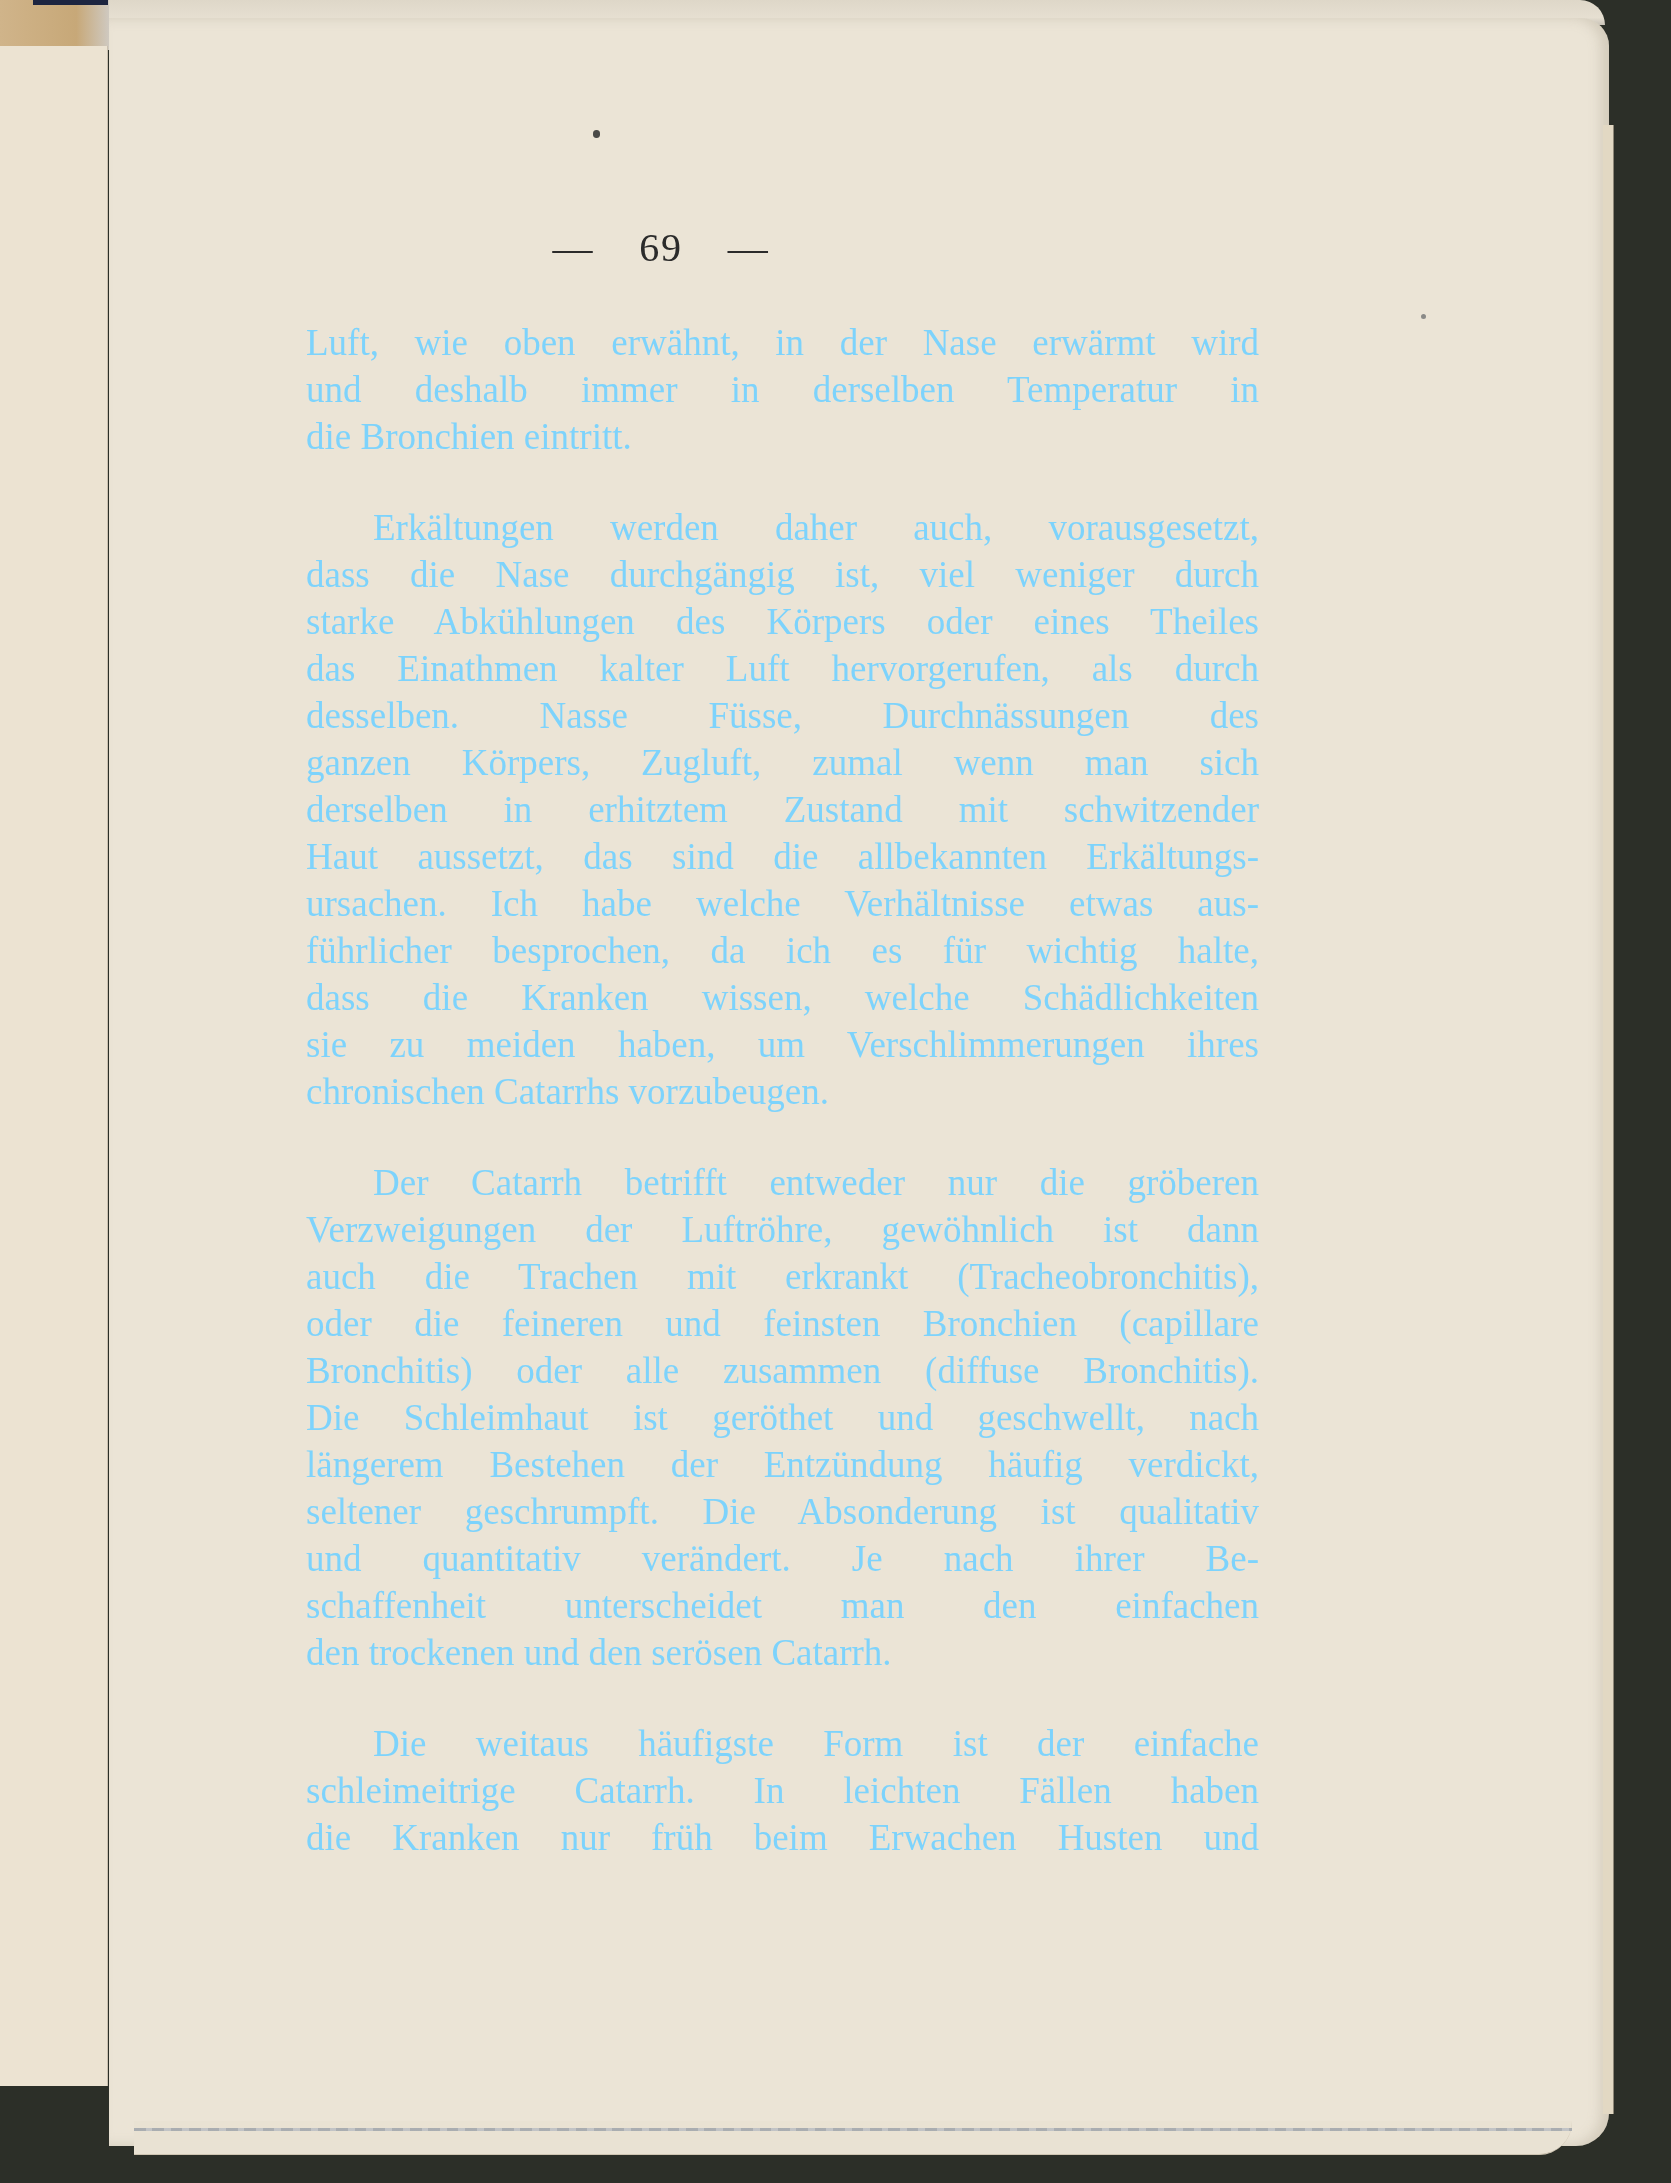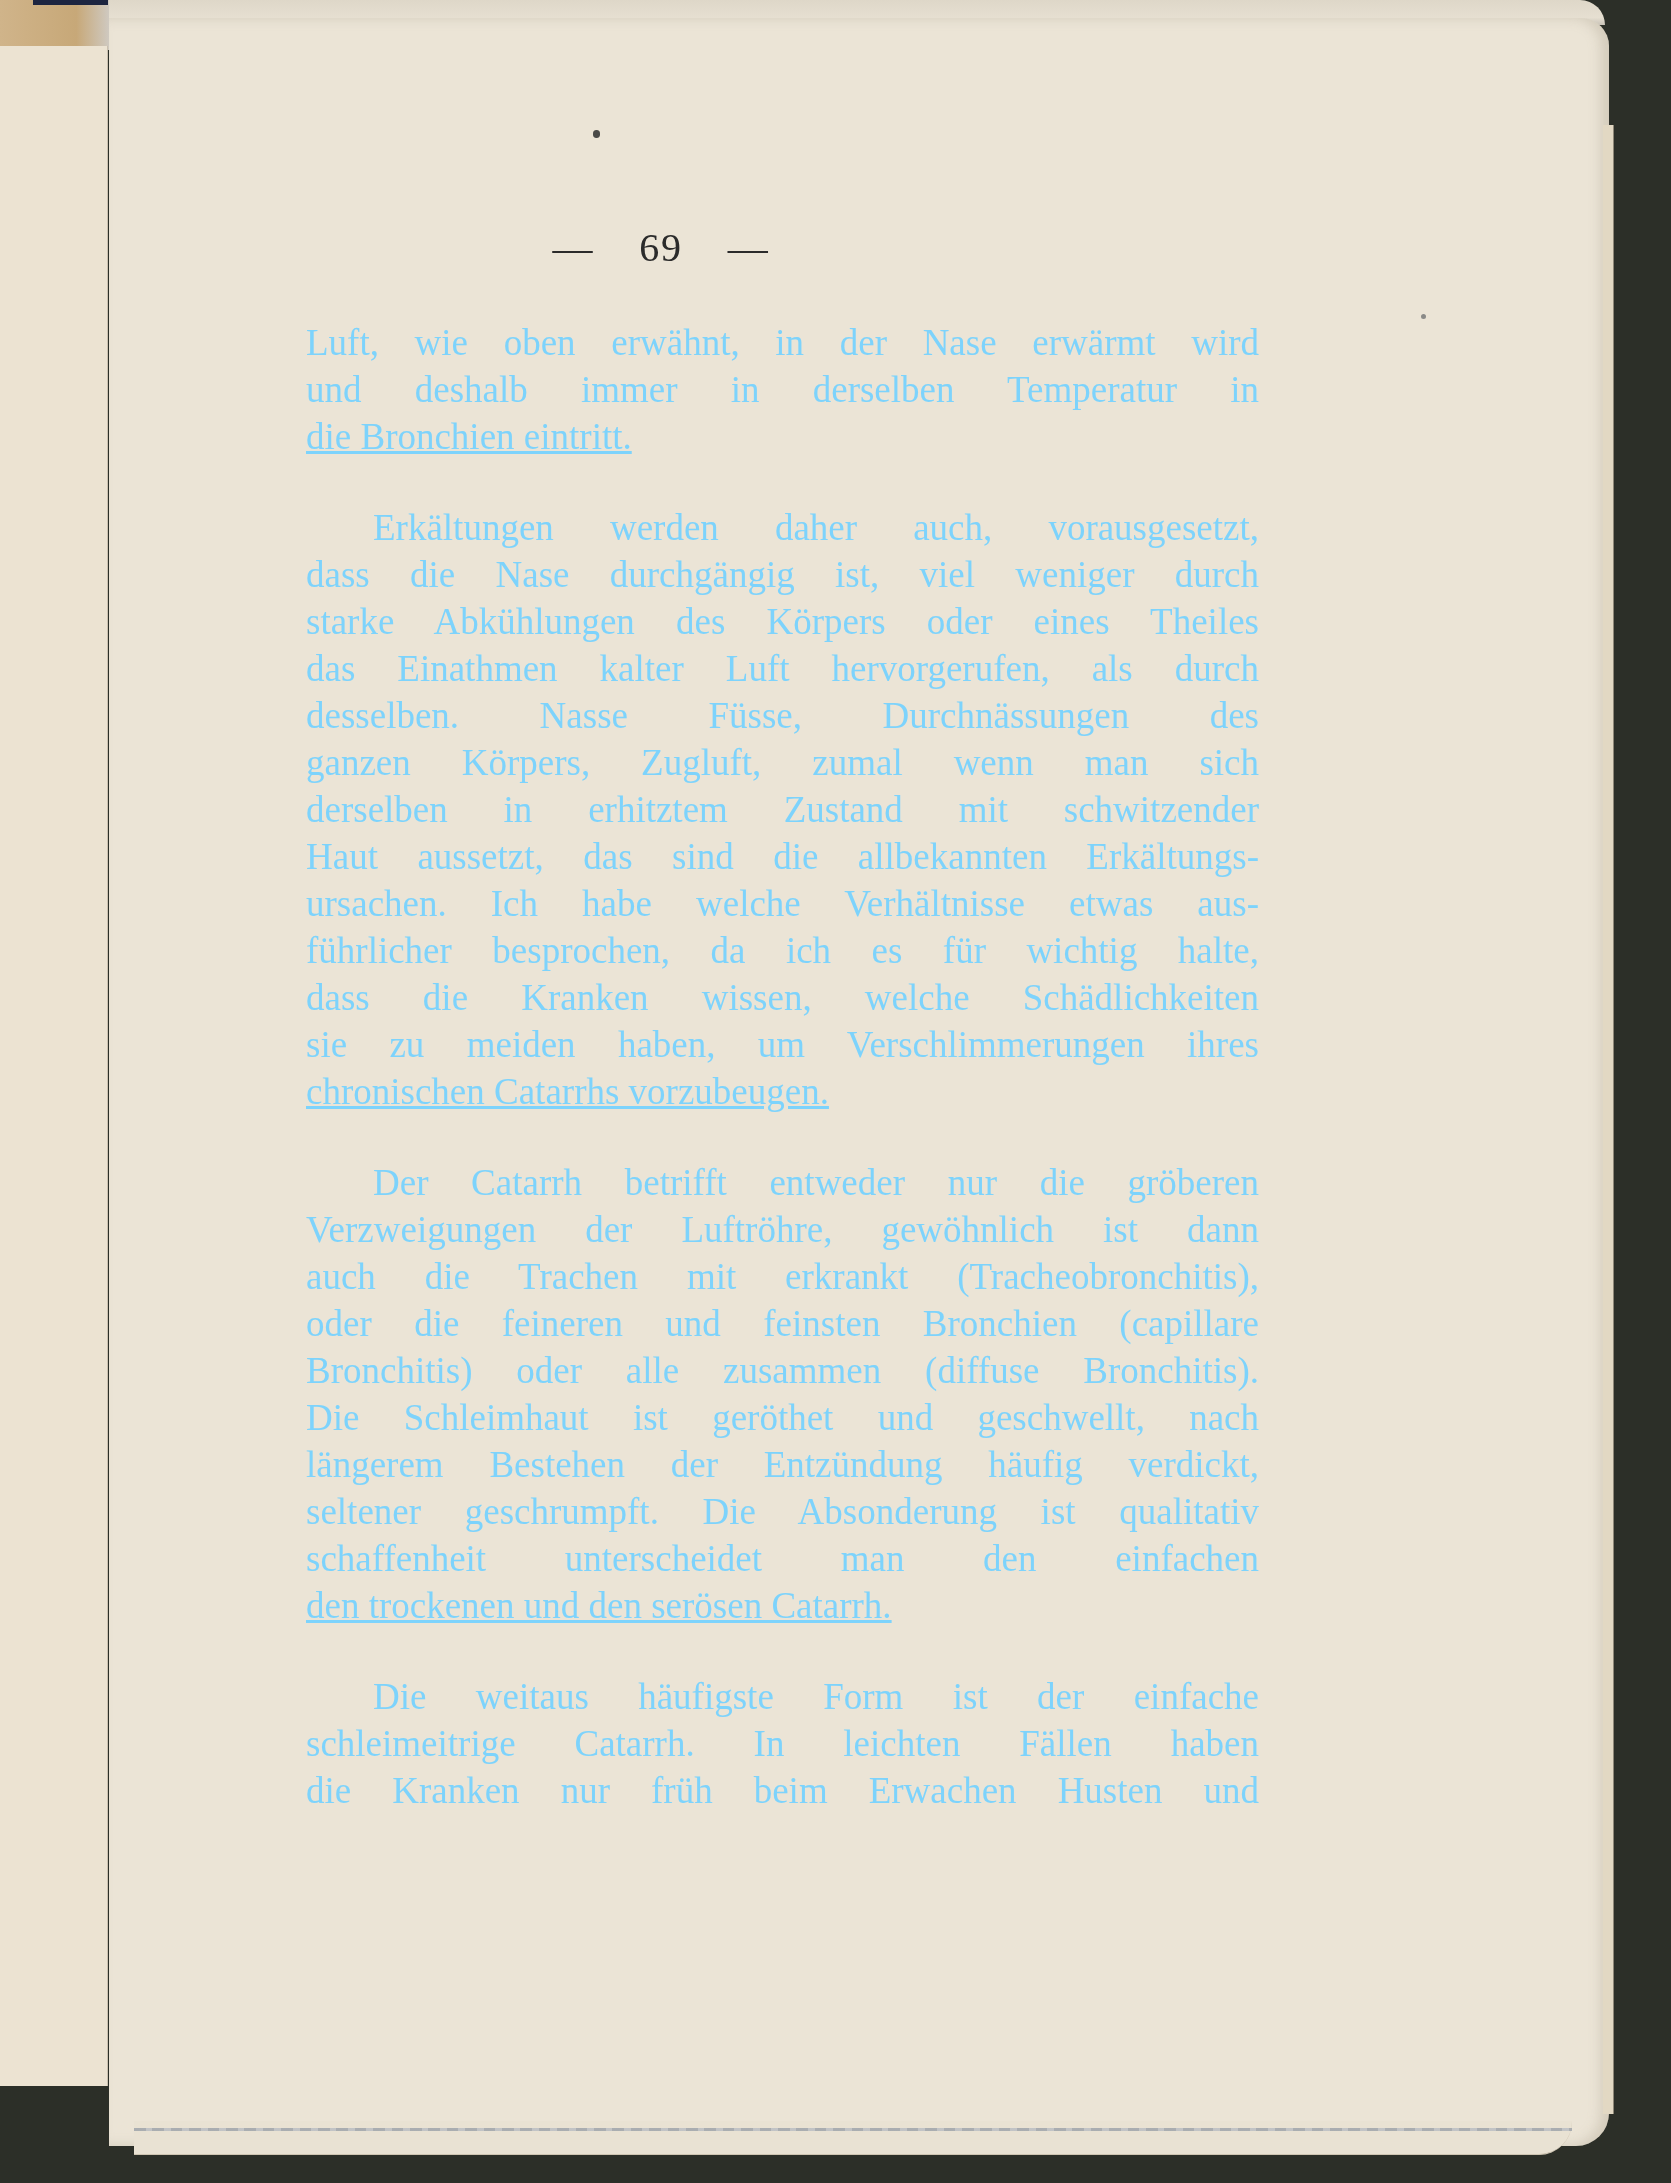--- a/index.html
+++ b/index.html
@@ -59,21 +59,21 @@
   }
   .page-number span { margin:0 16.7px; }
   .text-block {
     position:absolute; left:306px; top:319px; width:953px;
     font-size:37px; line-height:47px; color:#7dd3fc;
   }
   .line {
     display:block; white-space:nowrap; text-align:justify; text-align-last:justify;
     height:47px;
   }
-  .line.last { text-align-last:left;text-decoration:underline; }
+  .line.last { text-align-last:left; }
   .line.indent { padding-left:67px;margin-top:44px; }
 </style>
 </head>
 <body>
 
 <div class="left-top-strip">
     <div class="dark"></div>
   </div>
 <div class="left-page"></div>
 <div class="page-top-edge"></div>
@@ -108,19 +108,20 @@
     <span class="line">sie zu meiden haben, um Verschlimmerungen ihres</span>
     <span class="line last">chronischen Catarrhs vorzubeugen.</span>
     <span class="line indent">Der Catarrh betrifft entweder nur die gröberen</span>
     <span class="line">Verzweigungen der Luftröhre, gewöhnlich ist dann</span>
     <span class="line">auch die Trachen mit erkrankt (Tracheobronchitis),</span>
     <span class="line">oder die feineren und feinsten Bronchien (capillare</span>
     <span class="line">Bronchitis) oder alle zusammen (diffuse Bronchitis).</span>
     <span class="line">Die Schleimhaut ist geröthet und geschwellt, nach</span>
     <span class="line">längerem Bestehen der Entzündung häufig verdickt,</span>
     <span class="line">seltener geschrumpft. Die Absonderung ist qualitativ</span>
+    <span class="line">und quantitativ verändert. Je nach ihrer Be-</span>
     <span class="line">schaffenheit unterscheidet man den einfachen</span>
     <span class="line last">den trockenen und den serösen Catarrh.</span>
     <span class="line indent">Die weitaus häufigste Form ist der einfache</span>
     <span class="line">schleimeitrige Catarrh. In leichten Fällen haben</span>
     <span class="line">die Kranken nur früh beim Erwachen Husten und</span>
   </div>
 
 
 </body></html>

